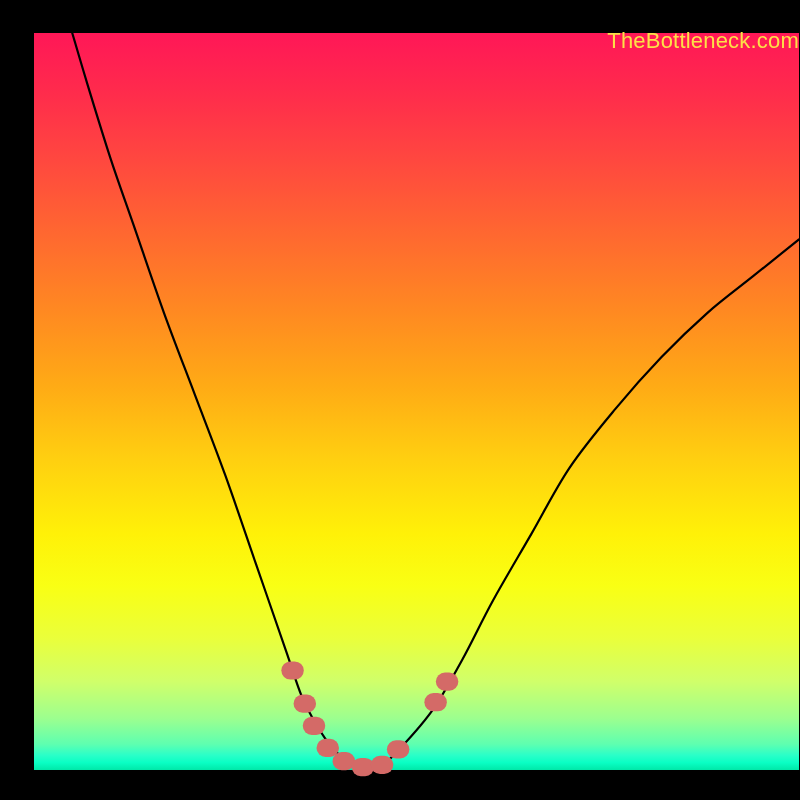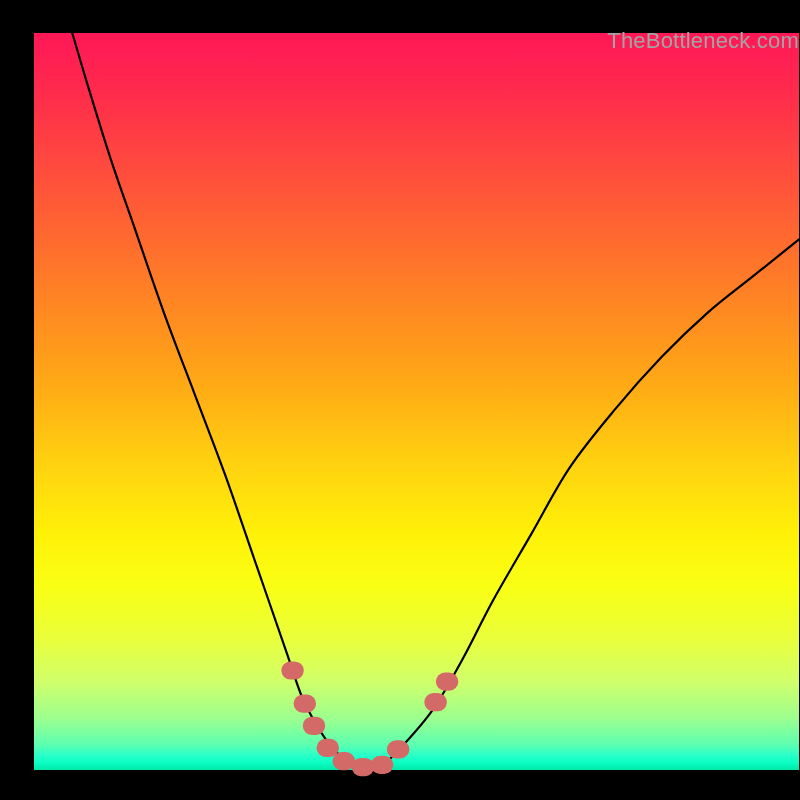--- a/index.html
+++ b/index.html
@@ -35,21 +35,21 @@
       #d0ff6a 88%,
       #9cff8f 93%,
       #5effb0 96.5%,
       #2affc8 98%,
       #0affc4 99%,
       #00e8a8 100%
     );
   }
   .watermark {
     position: absolute;
-    color: #a3a3a3;
+    color: #fde047;
     font-size: 22px;
     font-weight: 400;
     text-align: left;
     letter-spacing: 0.2px;
   }
 </style>
 </head>
 <body>
 
 <div class="frame">

